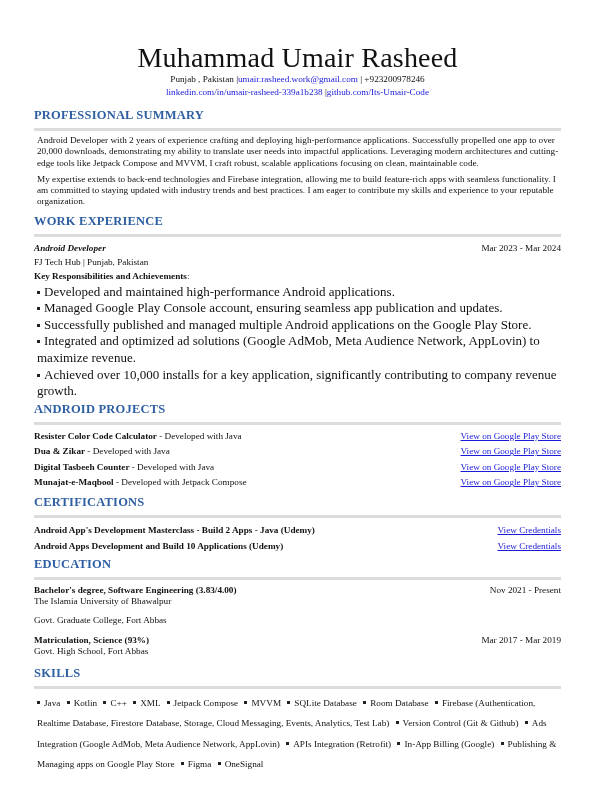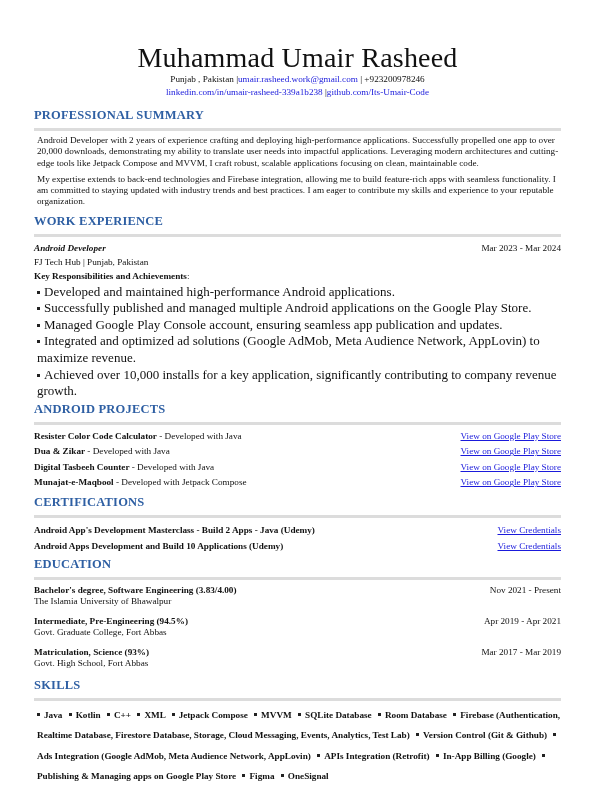--- a/index.html
+++ b/index.html
@@ -15,21 +15,21 @@
   .row { display: flex; justify-content: space-between; font-size: 9.2px; line-height: 14.3px; }
   .row .b { font-weight: bold; font-style: italic; }
   .row .right { text-align: left; margin-left: 8px; }
   .link { color: #1a1adb; text-decoration: underline; }
   .contact .link { text-decoration: none; }
   .bullets { list-style: none; margin: 0; padding: 0; }
   .bullets li { font-size: 13px; line-height: 16.6px; padding-left: 3px; }
   .bullets li .sq { display: inline-block; width: 3px; height: 3px; background: #222; margin-right: 4px; vertical-align: 2px; }
   .sub { font-size: 9.2px; line-height: 11px; }
   .edu { margin-bottom: 8px; }
-  .skills { font-size: 9.2px; line-height: 20.5px; padding-left: 3px; font-weight: bold; }
+  .skills { font-size: 9.2px; line-height: 20.5px; padding-left: 3px; }
   .skills .sq { display: inline-block; width: 3px; height: 3px; background: #222; margin: 0 4px 0 4px; vertical-align: 2px; }
   .skills .sq.first { margin-left: 0; }
 </style>
 </head>
 <body>
 
 <div class="page">
 
   <div class="name">Muhammad Umair Rasheed</div>
   <div class="contact">
@@ -53,22 +53,22 @@
     <span class="right">Mar 2023 - Mar 2024</span>
   </div>
   <div class="row">
       <span>FJ Tech Hub | Punjab, Pakistan</span>
     </div>
   <div class="row">
       <span><b>Key Responsibilities and Achievements</b><span>:</span></span>
     </div>
   <ul class="bullets">
     <li><span class="sq"></span><span>Developed and maintained high-performance Android applications.</span></li>
+    <li><span class="sq"></span><span>Managed Google Play Console account, ensuring seamless app publication and updates.</span></li>
     <li><span class="sq"></span><span>Successfully published and managed multiple Android applications on the Google Play Store.</span></li>
-    <li><span class="sq"></span><span>Managed Google Play Console account, ensuring seamless app publication and updates.</span></li>
     <li><span class="sq"></span><span>Integrated and optimized ad solutions (Google AdMob, Meta Audience Network, AppLovin) to maximize revenue.</span></li>
     <li><span class="sq"></span><span>Achieved over 10,000 installs for a key application, significantly contributing to company revenue growth.</span></li>
   </ul>
 
   <div style="margin-top:1px" class="section-title">ANDROID PROJECTS</div>
   <div class="rule"></div>
   <div class="row" style="line-height:15.5px">
     <span><b>Resister Color Code Calculator</b><span> - Developed with Java</span></span>
     <a class="link">View on Google Play Store</a>
   </div>
@@ -99,24 +99,20 @@
   <div style="margin-top:2px" class="section-title">EDUCATION</div>
   <div class="rule"></div>
   <div class="edu">
     <div class="row" style="line-height:12px">
       <b>Bachelor's degree, Software Engineering (3.83/4.00)</b>
       <span>Nov 2021 - Present</span>
     </div>
     <div class="sub">The Islamia University of Bhawalpur</div>
   </div>
   <div class="edu">
-    <div class="row" style="line-height:12px">
-      <b>Intermediate, Pre-Engineering (94.5%)</b>
-      <span>Apr 2019 - Apr 2021</span>
-    </div>
     <div class="sub">Govt. Graduate College, Fort Abbas</div>
   </div>
   <div class="edu">
     <div class="row" style="line-height:12px">
       <b>Matriculation, Science (93%)</b>
       <span>Mar 2017 - Mar 2019</span>
     </div>
     <div class="sub">Govt. High School, Fort Abbas</div>
   </div>
 

